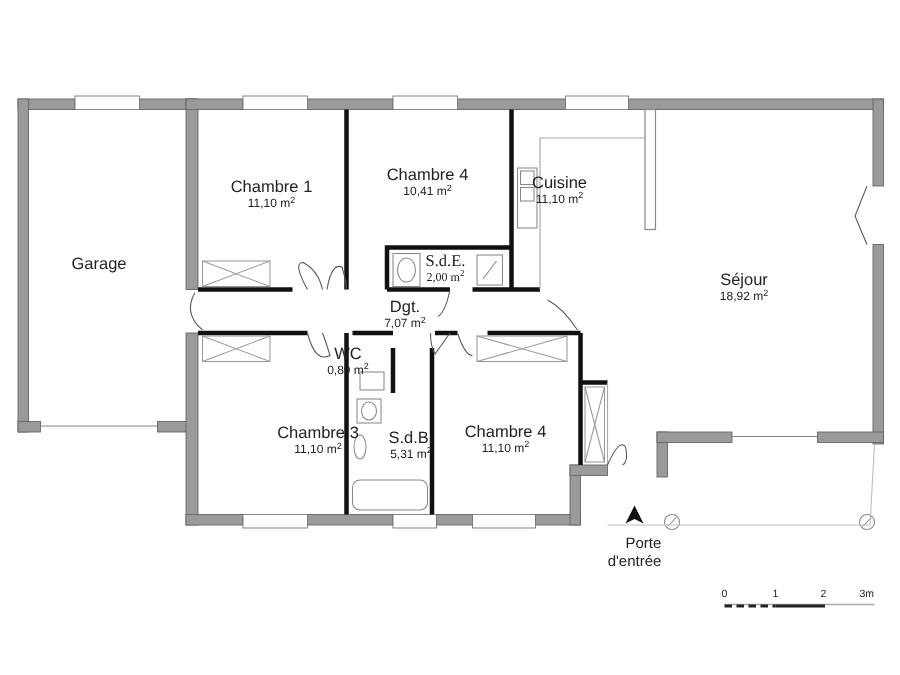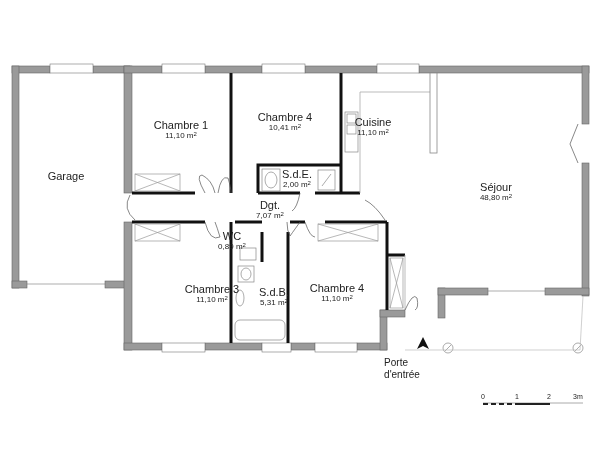--- a/index.html
+++ b/index.html
@@ -2,21 +2,21 @@
 <html><head>
 <meta charset="utf-8">
 <style>
   html, body { margin:0; padding:0; background:#ffffff; }
   body { width:600px; height:450px; overflow:hidden; position:relative; font-family:"Liberation Sans", sans-serif; }
   #plan { position:absolute; left:0; top:0; width:600px; height:450px; }
   .lbl { position:absolute; text-align:center; color:#222; white-space:nowrap; transform:translateX(-50%); line-height:1.05; }
   .lbl .name { font-size:11px; display:block; }
   .lbl .area { font-size:8px; display:block; }
   .lbl sup { font-size:6px; vertical-align:top; position:relative; top:-1px; }
-  .entry { position:absolute; left:402px; top:357px; font-size:10px; color:#222; text-align:left; transform:translateX(-50%); line-height:1.2; }
+  .entry { position:absolute; left:423px; top:357px; font-size:10px; color:#222; text-align:right; transform:translateX(-50%); line-height:1.2; }
   .scale-lbl { position:absolute; font-size:7px; color:#222; }
 </style>
 </head>
 <body>
 
 <svg id="plan" viewBox="0 0 600 450" xmlns="http://www.w3.org/2000/svg">
   <g fill="#9a9a9a" stroke="#666" stroke-width="0.6">
 
     <rect x="12" y="66" width="38" height="7"></rect>
     <rect x="93" y="66" width="37" height="7"></rect>
@@ -149,23 +149,23 @@
 <div class="lbl" style="left:285px; top:112px;">
   <span class="name">Chambre 4</span>
   <span class="area"><span>10,41 m</span><sup>2</sup></span>
 </div>
 <div class="lbl" style="left:373px; top:117px;">
   <span class="name">Cuisine</span>
   <span class="area"><span>11,10 m</span><sup>2</sup></span>
 </div>
 <div class="lbl" style="left:496px; top:182px;">
   <span class="name">Séjour</span>
-  <span class="area"><span>48,80 m</span><sup>2</sup></span>
+  <span class="area"><span>18,92 m</span><sup>2</sup></span>
 </div>
-<div class="lbl" style="left:297px; top:169px;">
+<div class="lbl" style="left:297px; top:169px;font-family:Liberation Serif, serif;">
   <span class="name">S.d.E.</span>
   <span class="area"><span>2,00 m</span><sup>2</sup></span>
 </div>
 <div class="lbl" style="left:270px; top:200px;">
   <span class="name">Dgt.</span>
   <span class="area"><span>7,07 m</span><sup>2</sup></span>
 </div>
 <div class="lbl" style="left:232px; top:231px;">
   <span class="name">WC</span>
   <span class="area"><span>0,89 m</span><sup>2</sup></span>

